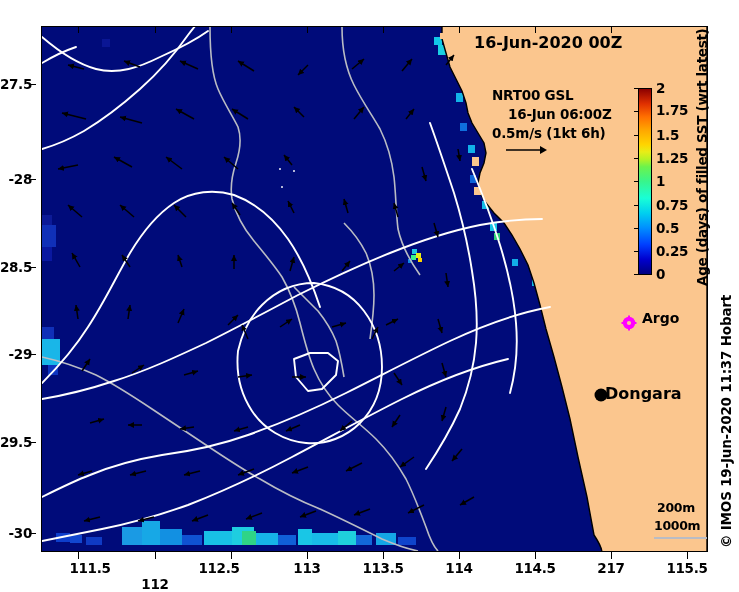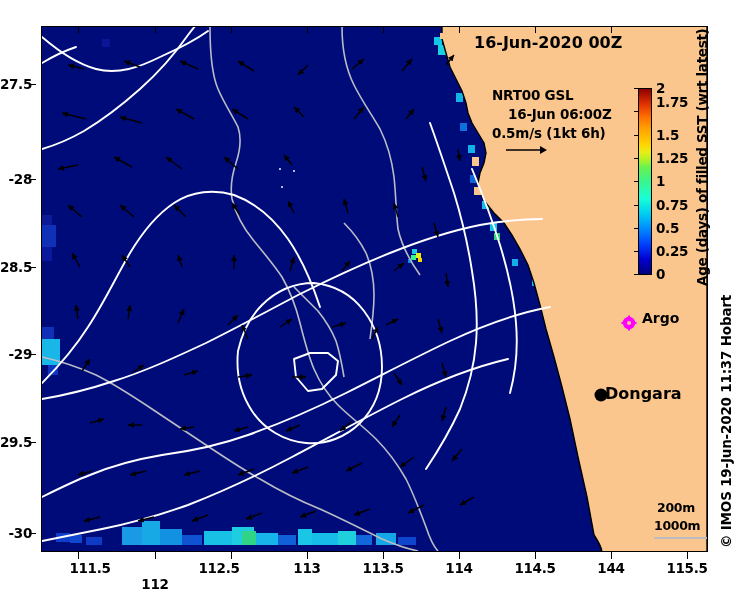--- a/index.html
+++ b/index.html
@@ -360,21 +360,21 @@
   </div>
 
   <div>
     <div class="tick-label xtick" style="left:78px;top:560px;margin-left:12px;">111.5</div>
     <div class="tick-label xtick" style="left:155px;top:560px;margin-top:16px;">112</div>
     <div class="tick-label xtick" style="left:219px;top:560px;">112.5</div>
     <div class="tick-label xtick" style="left:307px;top:560px;">113</div>
     <div class="tick-label xtick" style="left:383px;top:560px;">113.5</div>
     <div class="tick-label xtick" style="left:459px;top:560px;">114</div>
     <div class="tick-label xtick" style="left:535px;top:560px;">114.5</div>
-    <div class="tick-label xtick" style="left:611px;top:560px;">144</div>
+    <div class="tick-label xtick" style="left:611px;top:560px;">217</div>
     <div class="tick-label xtick" style="left:687px;top:560px;">115.5</div>
 
     <div class="tick-mark" style="left:78px;top:552px;width:1px;height:7px;"></div>
     <div class="tick-mark" style="left:155px;top:552px;width:1px;height:7px;"></div>
     <div class="tick-mark" style="left:231px;top:552px;width:1px;height:7px;"></div>
     <div class="tick-mark" style="left:307px;top:552px;width:1px;height:7px;"></div>
     <div class="tick-mark" style="left:383px;top:552px;width:1px;height:7px;"></div>
     <div class="tick-mark" style="left:459px;top:552px;width:1px;height:7px;"></div>
     <div class="tick-mark" style="left:535px;top:552px;width:1px;height:7px;"></div>
     <div class="tick-mark" style="left:611px;top:552px;width:1px;height:7px;"></div>
@@ -397,21 +397,21 @@
     <div class="cbar-tick" style="left:-4px;top:23px;"></div>
     <div class="cbar-tick" style="left:-4px;top:47px;"></div>
     <div class="cbar-tick" style="left:-4px;top:70px;"></div>
     <div class="cbar-tick" style="left:-4px;top:93px;"></div>
     <div class="cbar-tick" style="left:-4px;top:117px;"></div>
     <div class="cbar-tick" style="left:-4px;top:140px;"></div>
     <div class="cbar-tick" style="left:-4px;top:163px;"></div>
     <div class="cbar-tick" style="left:-4px;top:186px;"></div>
 
     <div class="cbar-label" style="left:18px;top:0px;">2</div>
-    <div class="cbar-label" style="left:18px;top:14px;">1.75</div>
+    <div class="cbar-label" style="left:18px;top:22px;">1.75</div>
     <div class="cbar-label" style="left:18px;top:47px;">1.5</div>
     <div class="cbar-label" style="left:18px;top:70px;">1.25</div>
     <div class="cbar-label" style="left:18px;top:93px;">1</div>
     <div class="cbar-label" style="left:18px;top:117px;">0.75</div>
     <div class="cbar-label" style="left:18px;top:140px;">0.5</div>
     <div class="cbar-label" style="left:18px;top:163px;">0.25</div>
     <div class="cbar-label" style="left:18px;top:186px;">0</div>
 
     <div id="cbar-title" style="left:56px;top:198px;">Age (days) of filled SST (wrt latest)</div>
   </div>

